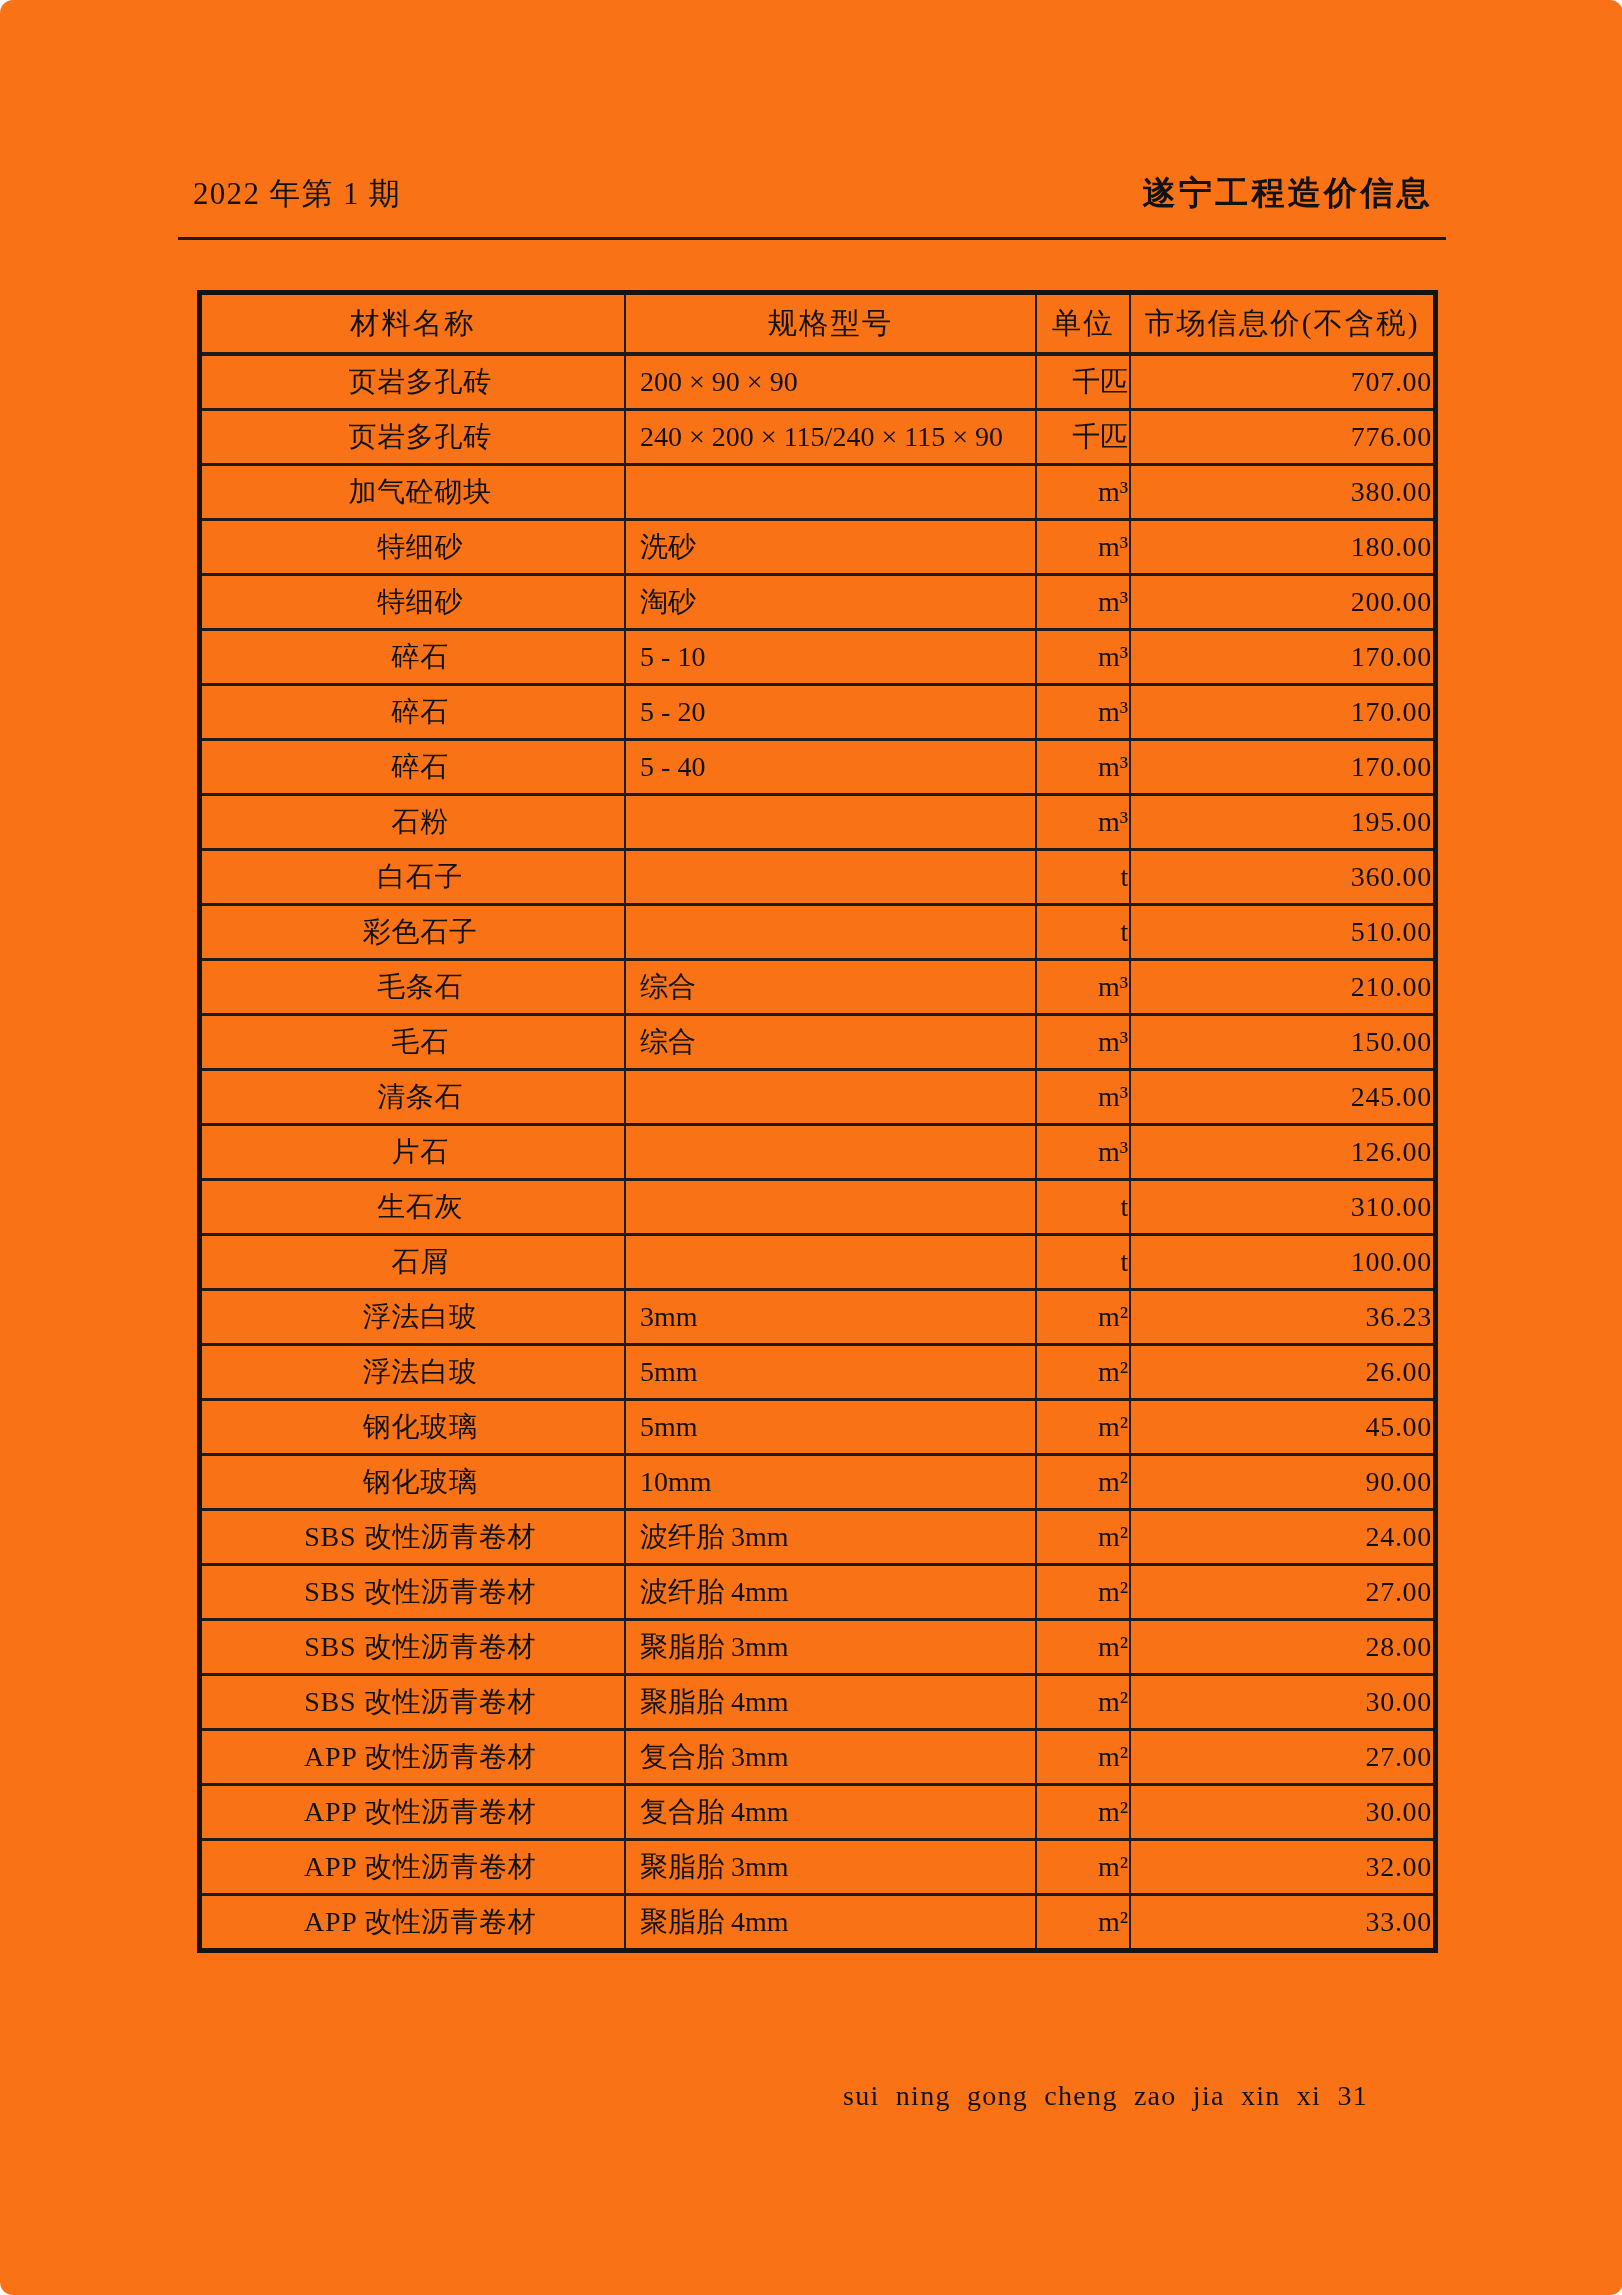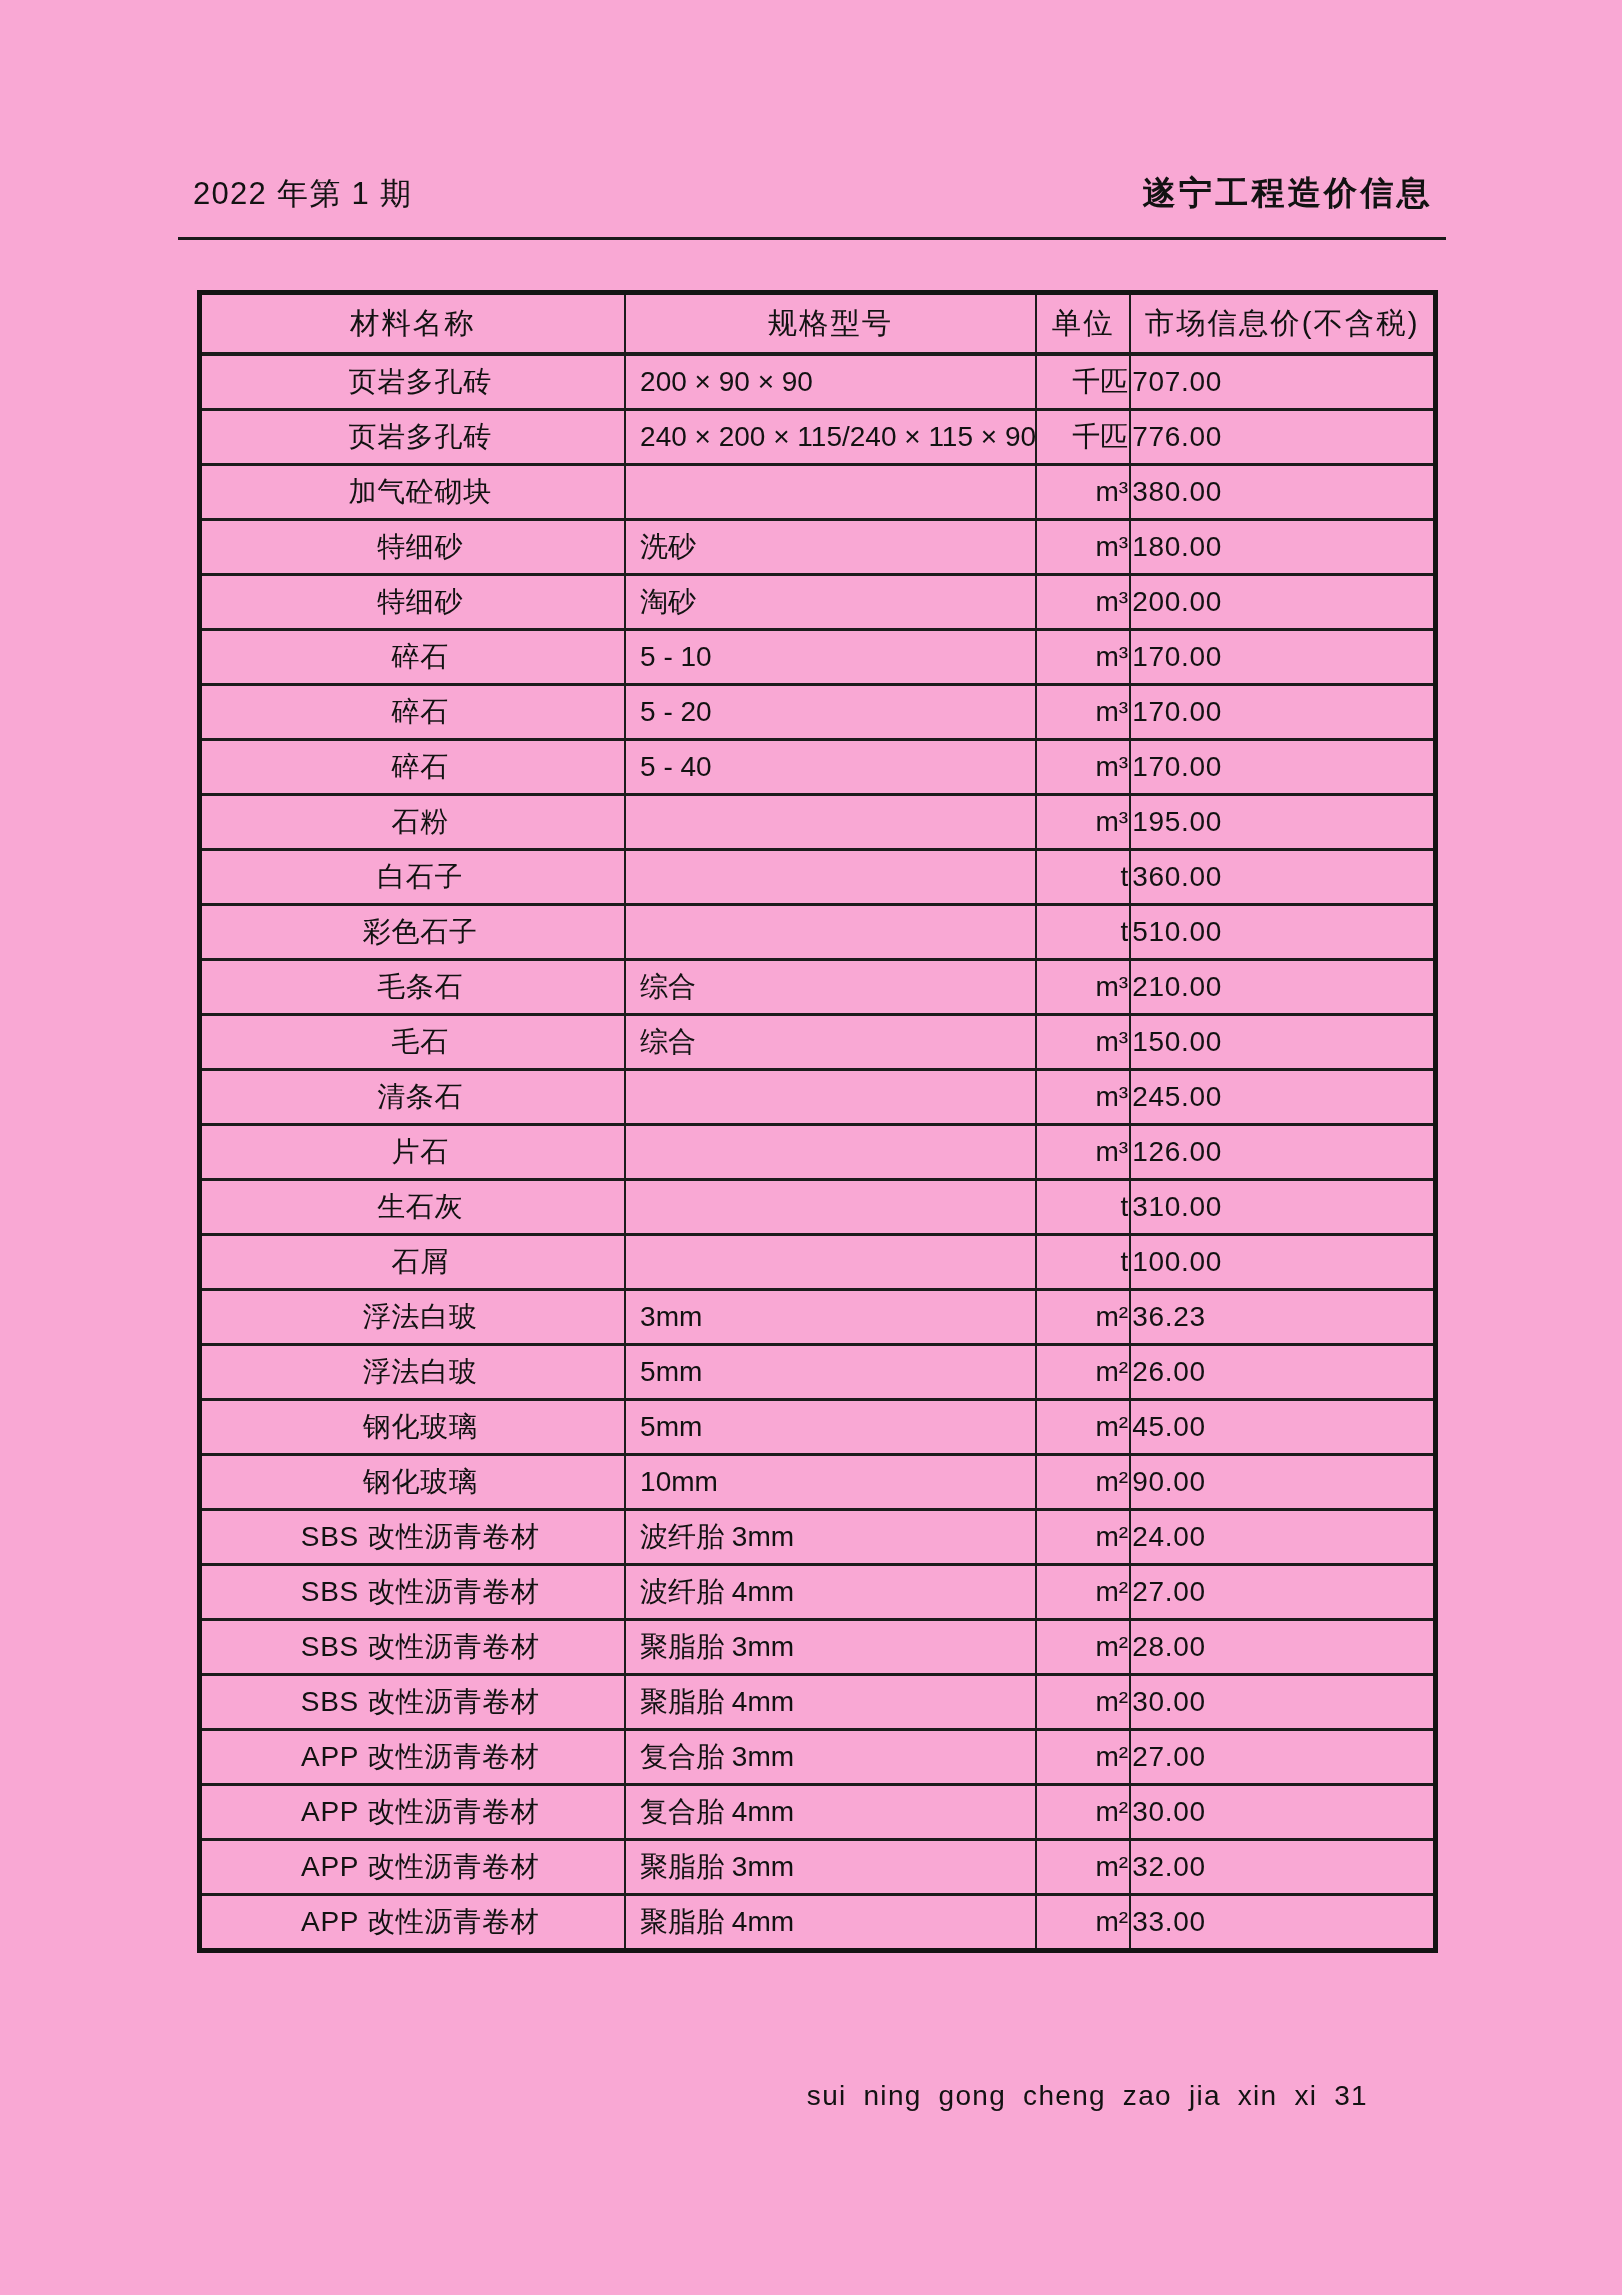--- a/index.html
+++ b/index.html
@@ -4,24 +4,25 @@
 <style>
   html, body {
     margin: 0;
     padding: 0;
     background: #ffffff;
   }
   .page {
     position: relative;
     width: 1623px;
     height: 2295px;
-    background: #f9a8d4;
-    font-family: Liberation Sans, sans-serif;
+    background: #f97316;
+    font-family: Liberation Serif, serif;
     color: #121212;
     overflow: hidden;
+    border-radius: 13px;
   }
   .page-header {
     position: absolute;
     top: 171px;
     left: 193px;
     width: 1240px;
     display: flex;
     justify-content: space-between;
     align-items: baseline;
   }
@@ -74,21 +75,21 @@
     border-bottom-width: 3.3px;
     height: 50px;
     font-size: 28px;
     vertical-align: middle;
     white-space: nowrap;
     overflow: hidden;
   }
   .price-table td:nth-child(1) { text-align: center; padding-left: 15.7px; letter-spacing: 0.7px; }
   .price-table td:nth-child(2) { text-align: left; padding-left: 14.4px; }
   .price-table td:nth-child(3) { text-align: right; }
-  .price-table td:nth-child(4) { text-align: left; letter-spacing: 0.7px; }
+  .price-table td:nth-child(4) { text-align: right; letter-spacing: 0.7px; }
   .page-footer {
     position: absolute;
     top: 2080px;
     left: 0;
     width: 1368px;
     text-align: right;
     font-size: 28px;
     letter-spacing: 1.3px;
     word-spacing: 7.9px;
   }

